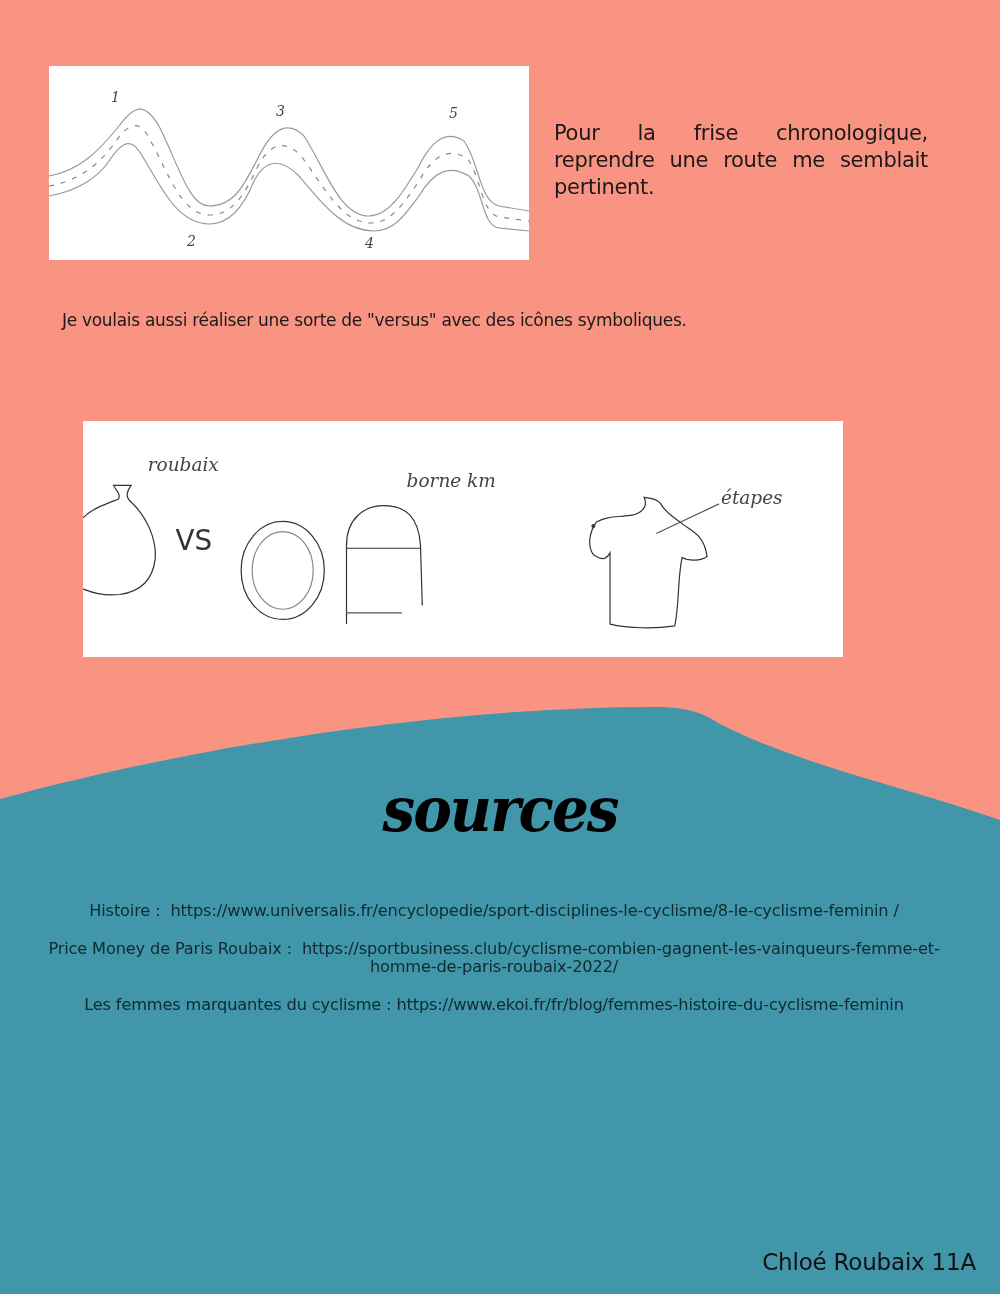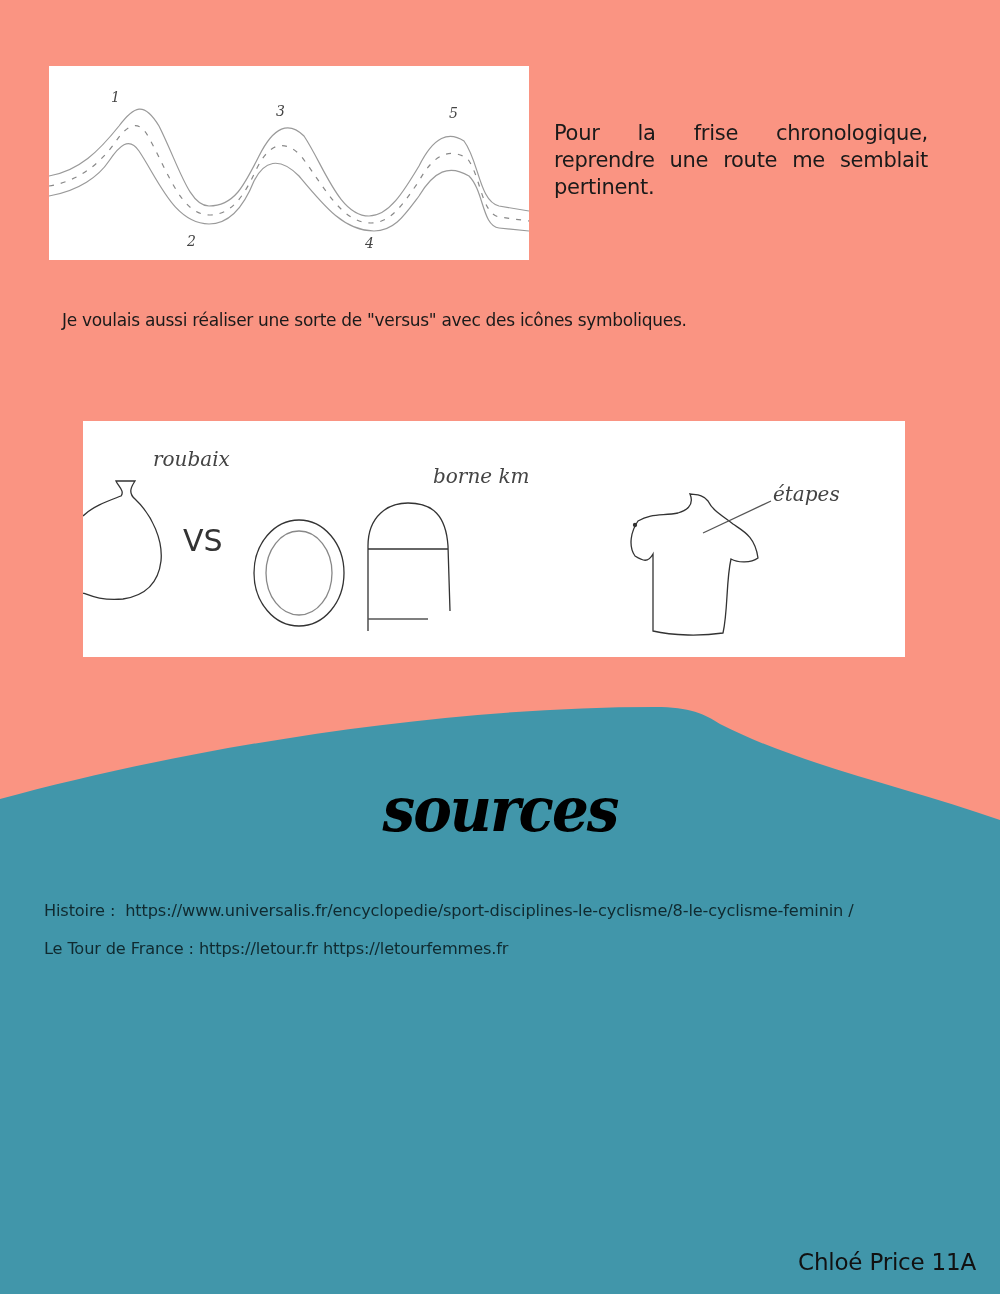--- a/index.html
+++ b/index.html
@@ -6,21 +6,21 @@
     body {
       width: 1000px; height: 1294px; position: relative; overflow: hidden;
       background: #fa9482;
       font-family: "DejaVu Sans", sans-serif;
       color: #111;
     }
     .bg-wave { position: absolute; left: 0; top: 0; width: 1000px; height: 1294px; z-index: 0; }
     .sketch { position: absolute; background: #ffffff; z-index: 1; }
     .sketch svg { width: 100%; height: 100%; display: block; }
     #sketch-road { left: 49px; top: 66px; width: 480px; height: 194px; }
-    #sketch-icons { left: 83px; top: 421px; width: 822px; height: 236px; }
+    #sketch-icons { left: 83px; top: 421px; width: 760px; height: 236px; }
     .intro-text {
       position: absolute; left: 554px; top: 120px; width: 374px;
       font-size: 21px; line-height: 27px; text-align: justify;
       text-align-last: left; color: #1a1a1a; z-index: 2;
       font-family: "DejaVu Sans", sans-serif; letter-spacing: -0.3px;
     }
     .versus-text {
       position: absolute; left: 62px; top: 307px; width: 866px;
       font-size: 17px; line-height: 27px; text-align: justify;
       text-align-last: left; color: #1a1a1a; z-index: 2; letter-spacing: -0.3px;
@@ -28,20 +28,21 @@
     .sources-title {
       position: absolute; left: 0; width: 1000px; top: 778px; text-align: center;
       font-family: "DejaVu Serif", serif; font-style: italic; font-weight: bold;
       font-size: 58px; line-height: 64px; color: #000; z-index: 2;
       letter-spacing: -2px; transform: scaleY(1.05);
     }
     .sources-list { position: absolute; left: 44px; top: 902px; width: 900px; z-index: 2; }
     .source-item {
       font-size: 16.2px; line-height: 18px; color: #102a30; margin-bottom: 20px;
       letter-spacing: -0.15px;
+      text-align: center;
     }
     .source-item .url { word-break: break-all; }
     .author {
       position: absolute; right: 24px; top: 1249px; font-size: 23px;
       color: #111; z-index: 2; letter-spacing: -0.2px;
     }
     .hand { font-family: "DejaVu Serif", serif; font-style: italic; fill: #444; }
   </style>
 </head>
 <body>
@@ -109,18 +110,22 @@
 </div>
 
 <div class="sources-title">sources</div>
 
 <div class="sources-list">
   <div class="source-item">
     <span>Histoire :</span>&nbsp;
     <span class="url">https://www.universalis.fr/encyclopedie/sport-disciplines-le-cyclisme/8-le-cyclisme-feminin /</span>
   </div>
   <div class="source-item">
-    <span>Le Tour de France :</span>
-    <span class="url">https://letour.fr https://letourfemmes.fr</span>
+    <span>Price Money de Paris Roubaix :</span>&nbsp;
+    <span class="url">https://sportbusiness.club/cyclisme-combien-gagnent-les-vainqueurs-femme-et-homme-de-paris-roubaix-2022/</span>
+  </div>
+  <div class="source-item">
+    <span>Les femmes marquantes du cyclisme :</span>
+    <span class="url">https://www.ekoi.fr/fr/blog/femmes-histoire-du-cyclisme-feminin</span>
   </div>
 </div>
 
-<div class="author">Chloé Price 11A</div>
+<div class="author">Chloé Roubaix 11A</div>
 
 </body></html>

